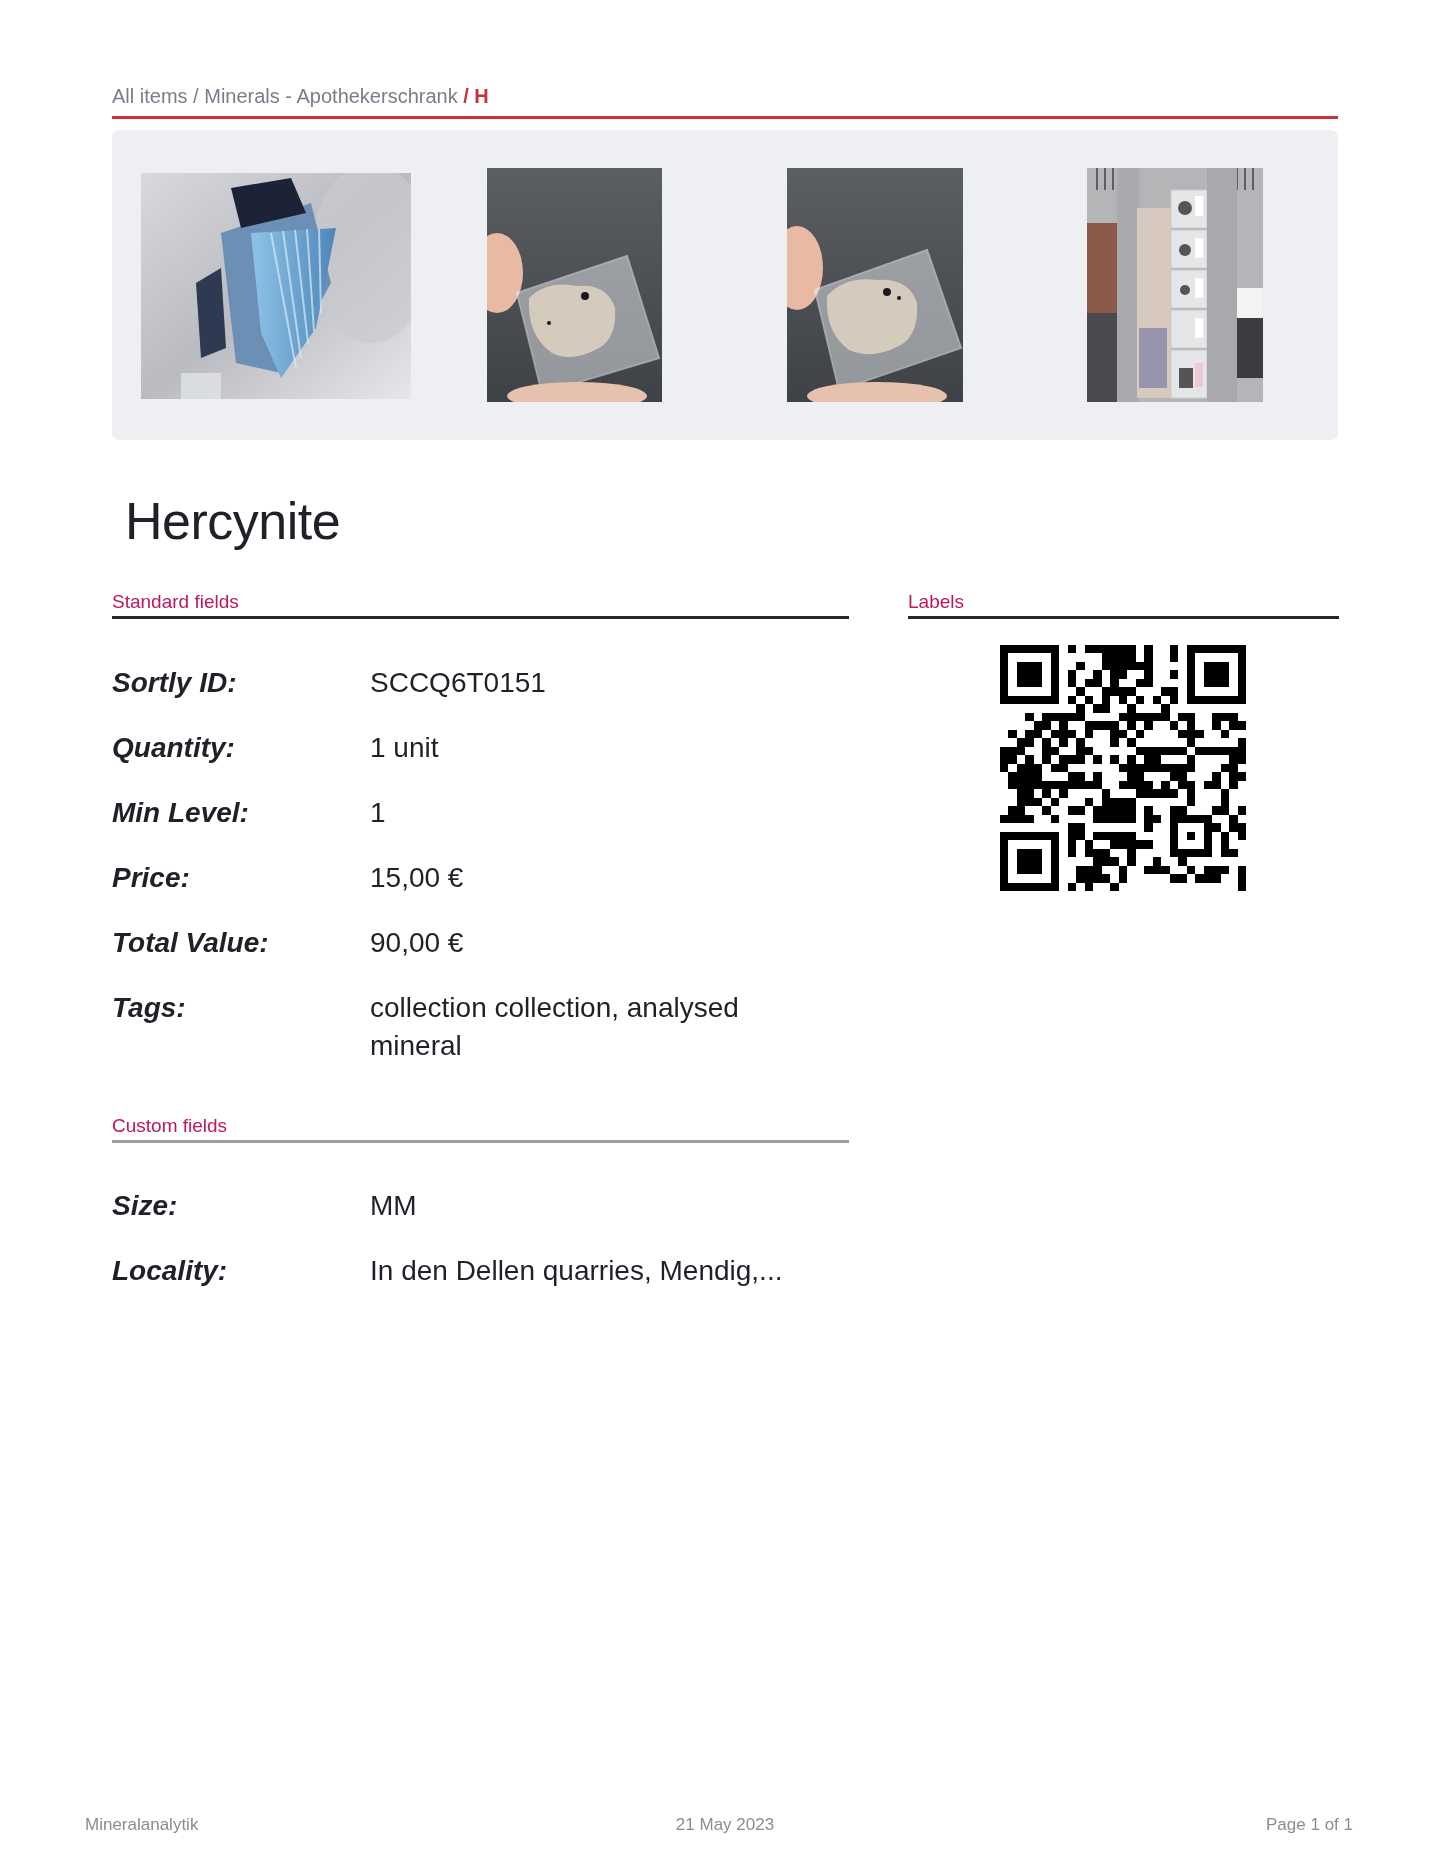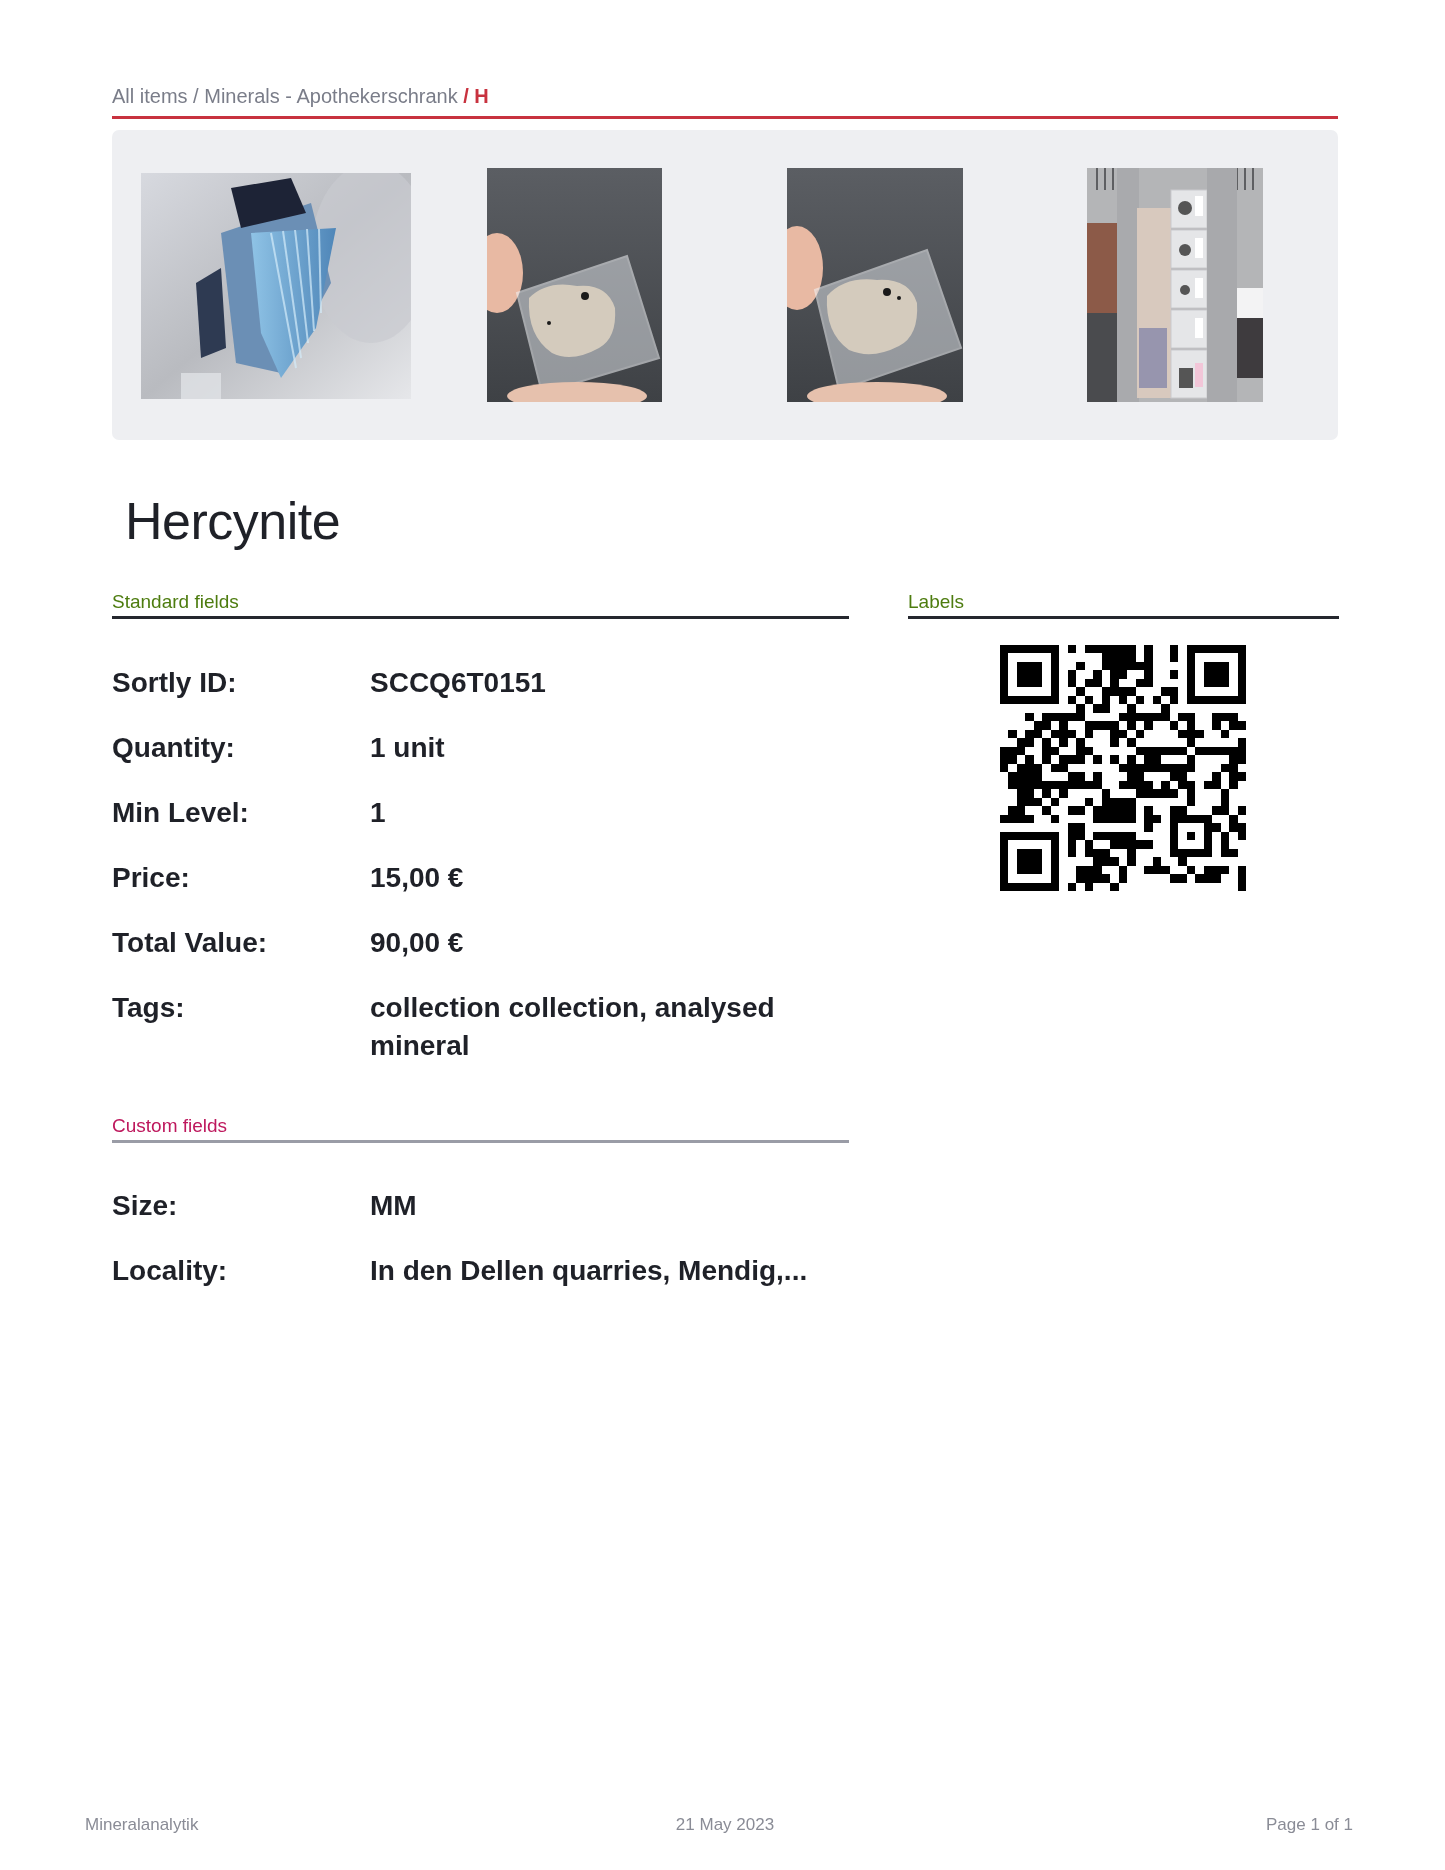--- a/index.html
+++ b/index.html
@@ -17,27 +17,27 @@
     position: absolute; left: 112px; top: 130px; width: 1226px; height: 310px;
     background: #eeeff2; border-radius: 7px;
   }
   .photo { position: absolute; overflow: hidden; }
   .photo svg { display: block; width: 100%; height: 100%; }
   .title {
     position: absolute; left: 112px; top: 478px; margin: 13px;
     font-size: 52px; font-weight: normal; color: #1f2128; letter-spacing: -0.5px;
   }
   .section-head {
-    position: absolute; font-size: 19px; color: #4d7c0f;
+    position: absolute; font-size: 19px; color: #be185d;
     border-bottom: 3px solid #25272e; padding-bottom: 3px; line-height: 22px;
   }
   .section-head.muted { color: #be185d; border-bottom-color: #9a9ca6; }
   .field-row { position: absolute; left: 112px; width: 740px; font-size: 28px; line-height: 38px; }
-  .field-row .label { position: absolute; left: 0; top: 0; font-weight: bold; color: #1f2128; }
-  .field-row .value { position: absolute; left: 258px; top: 0; width: 460px; color: #1f2128; font-weight: bold; }
+  .field-row .label { position: absolute; left: 0; top: 0; font-weight: bold; color: #1f2128; font-style: italic; }
+  .field-row .value { position: absolute; left: 258px; top: 0; width: 460px; color: #1f2128; }
   .qr { position: absolute; left: 1000px; top: 645px; width: 246px; height: 246px; }
   .footer { position: absolute; top: 1815px; font-size: 17px; color: #8a8c96; }
 </style>
 </head>
 <body>
 
 <div class="breadcrumb">
   <span>All items / Minerals - Apothekerschrank</span><span class="current"> / </span><span class="current">H</span>
 </div>
 

